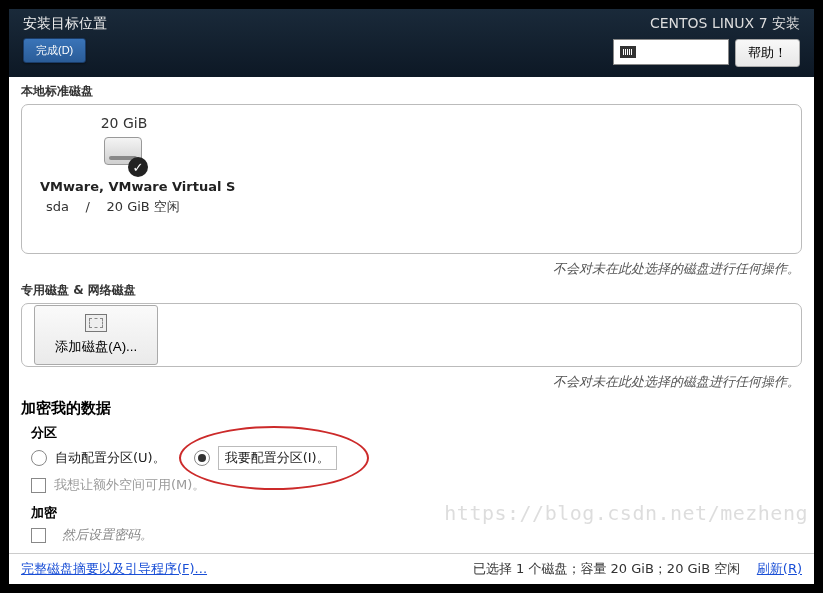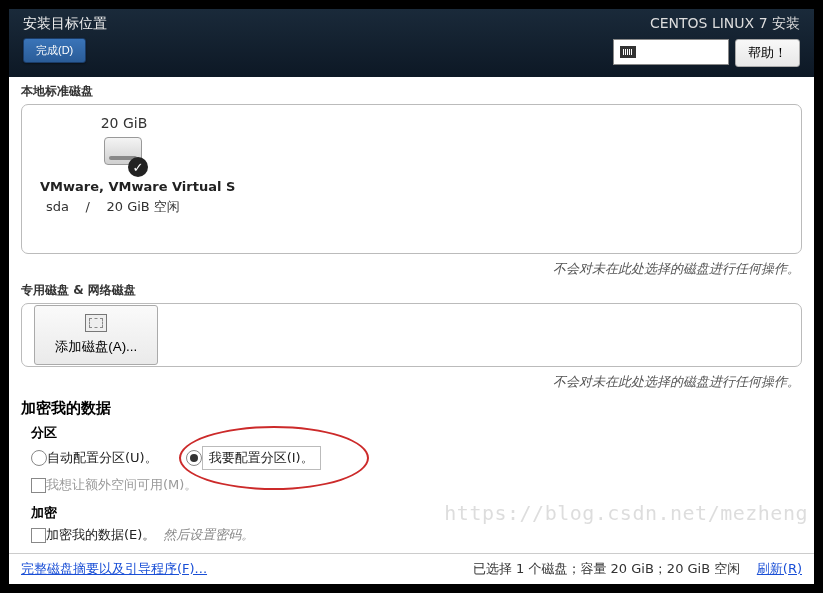--- a/index.html
+++ b/index.html
@@ -109,21 +109,21 @@
     border:1px solid #aaa; border-radius:3px; padding:8px 20px;
     background:linear-gradient(#fafafa,#eaeaea);
     cursor:pointer;
   }
   .add-disk-icon{ width:22px;height:18px;border:1px solid #777; background:#eee; position:relative;}
   .add-disk-icon::after{content:"";position:absolute;left:3px;right:3px;top:3px;bottom:3px;border:1px dashed #888;}
   .specialized-panel{ height:64px; display:flex; align-items:center; }
   .other-title{ font-size:15px; font-weight:bold; margin-top:8px;}
   .sub-heading{ font-size:13px; font-weight:bold; margin:6px 0 4px 10px;}
   .options { display:flex; gap:28px; align-items:center; margin-left:10px; position:relative;}
-  .radio-row, .check-row { display:flex; align-items:center; margin-left:10px; }
+  .radio-row, .check-row { display:flex; align-items:center; gap:8px; margin-left:10px; }
   .radio{
     width:16px;height:16px;border:1px solid #888;border-radius:50%;background:#fff;display:inline-flex;align-items:center;justify-content:center;cursor:pointer;
   }
   .radio.selected::after{content:"";width:8px;height:8px;border-radius:50%;background:#333;}
   .checkbox{ width:15px;height:15px;border:1px solid #888;background:#fff;display:inline-block;cursor:pointer;}
   .option-label{ font-size:13px; color:#222;}
   .muted{ color:#999;}
   .configure-box{ border:1px solid #bbb; padding:2px 6px; font-size:13px;}
   .red-oval{
     position:absolute;
@@ -218,21 +218,20 @@
       <div class="red-oval" style="left:148px; top:-20px; width:190px; height:64px;"></div>
     </div>
     <div class="check-row row-space">
       <span class="checkbox"></span>
       <span class="option-label muted">我想让额外空间可用(M)。</span>
     </div>
 
     <div class="sub-heading" style="margin-top:10px;">加密</div>
     <div class="check-row">
       <span class="checkbox"></span>
-      <span class="option-label">加密我的数据(E)。</span>
       <span class="password-hint">然后设置密码。</span>
     </div>
 
     <div class="watermark">https://blog.csdn.net/mezheng</div>
   </div>
 
   <div class="footer">
     <span class="link">完整磁盘摘要以及引导程序(F)...</span>
     <span>
       <span class="status">已选择 1 个磁盘；容量 20 GiB；20 GiB 空闲</span>

